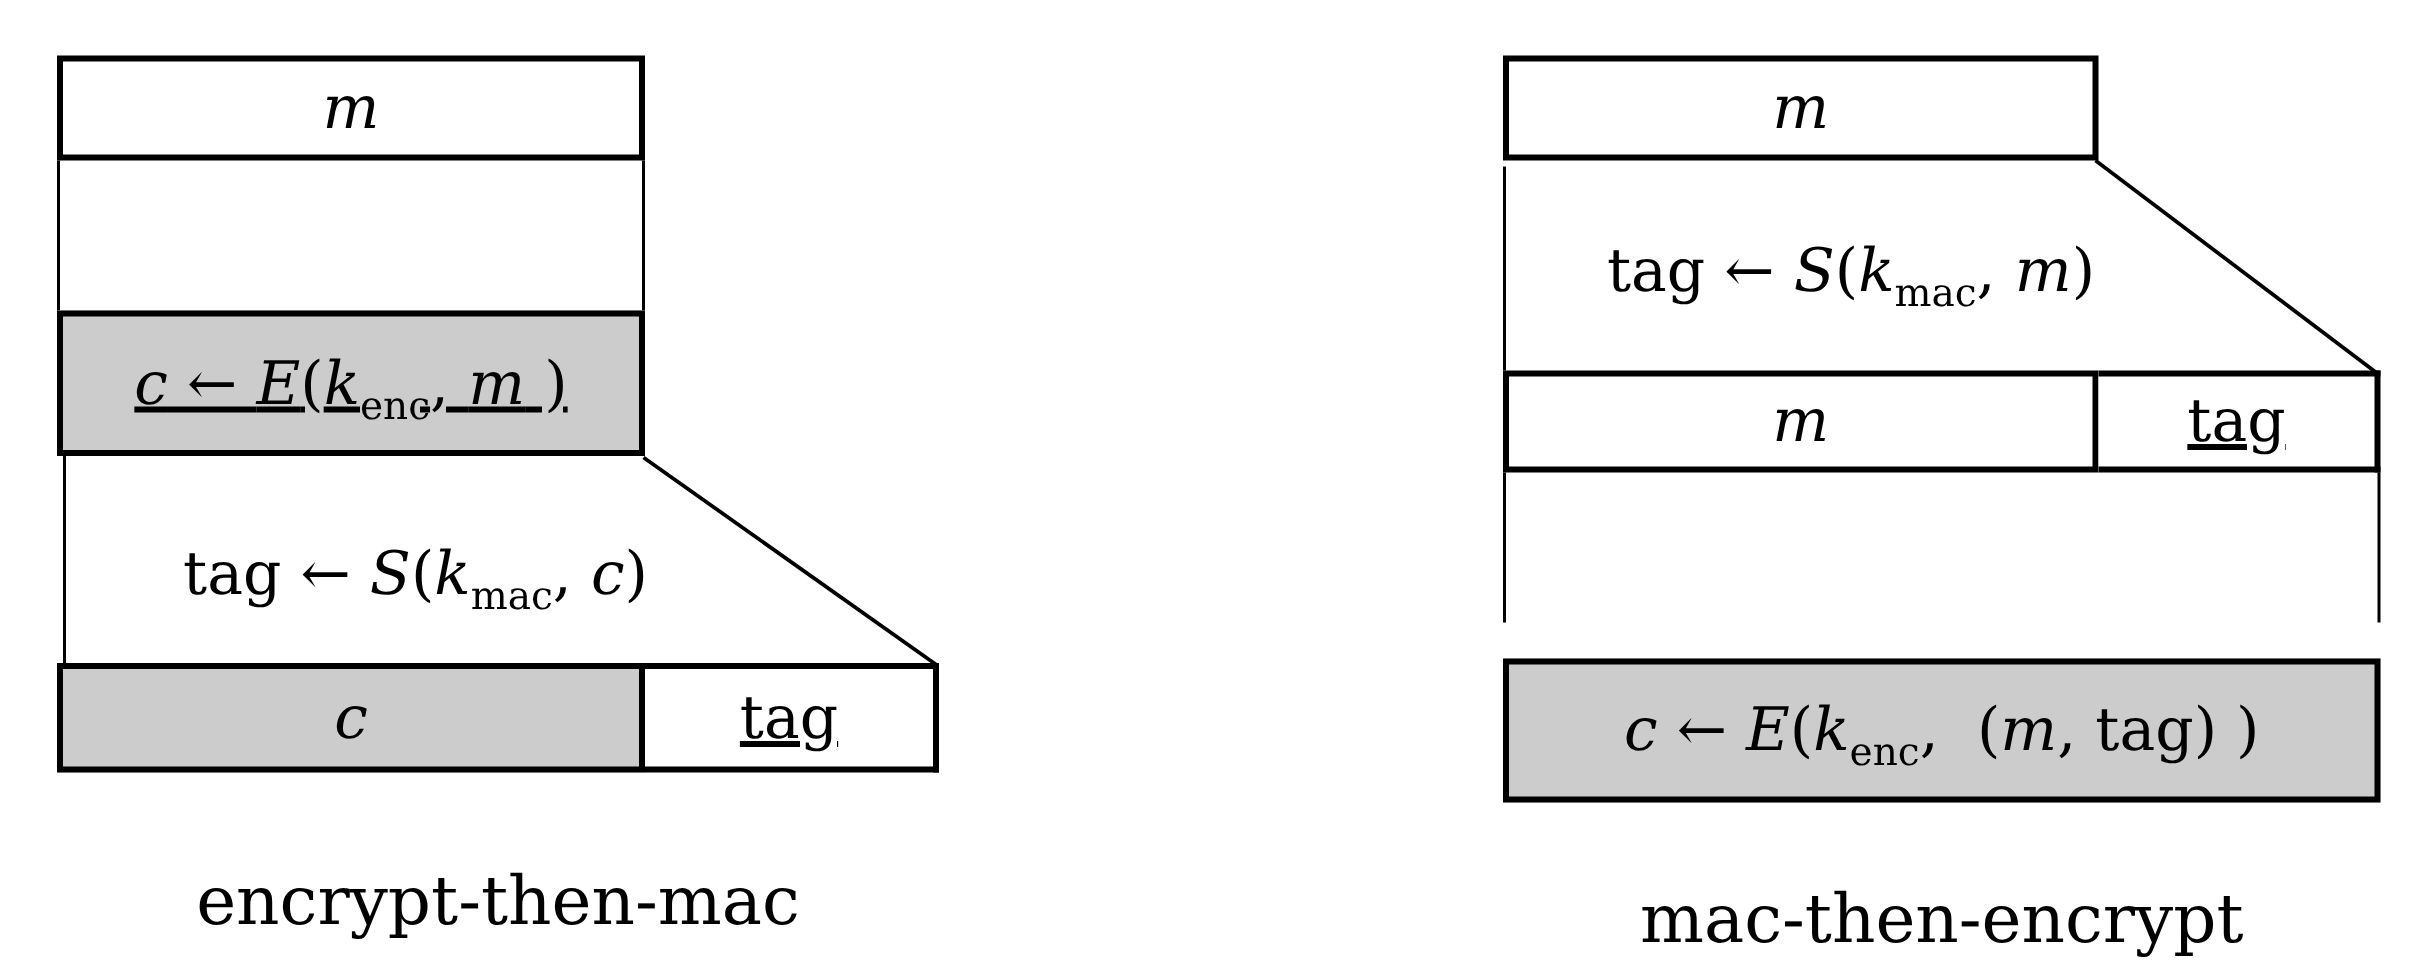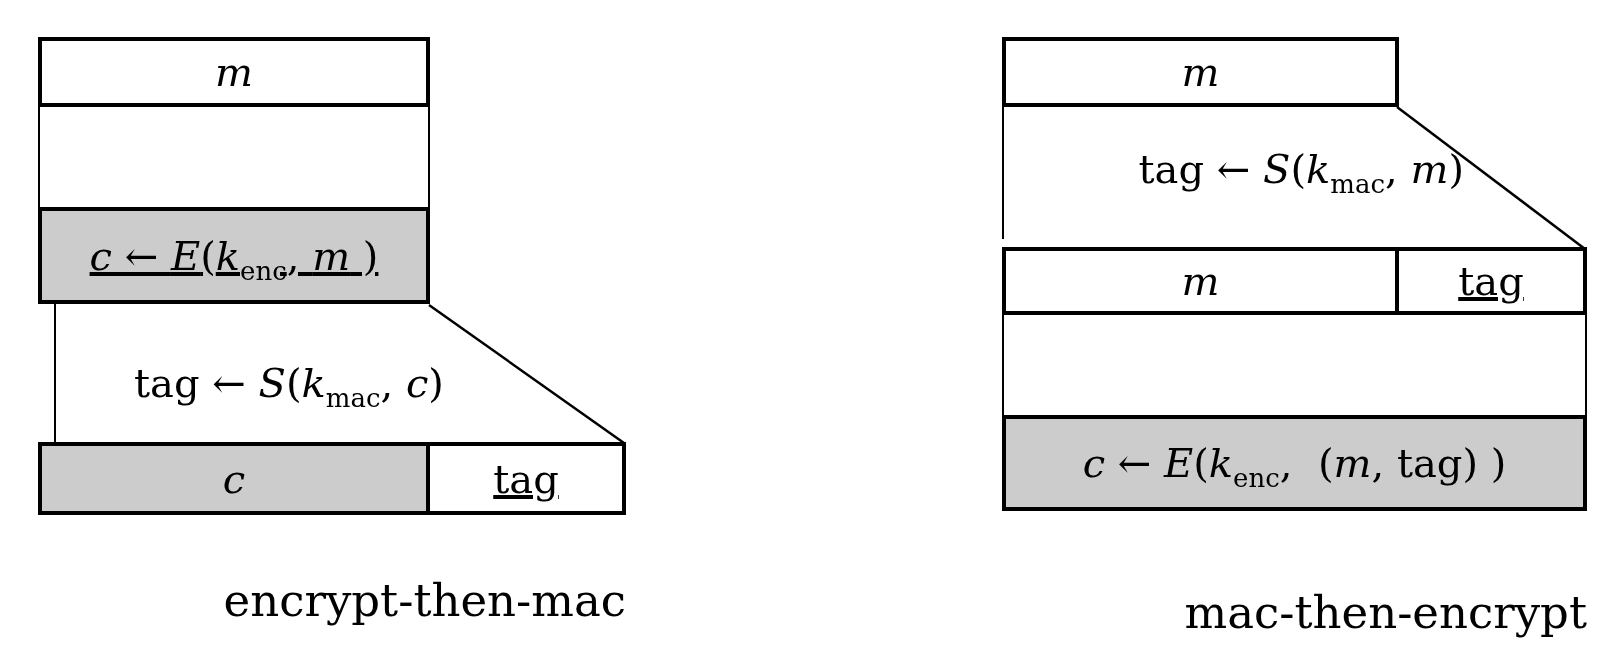--- a/index.html
+++ b/index.html
@@ -56,21 +56,21 @@
   }
   .it { font-style: italic; }
   .sub {
     font-size: 26px;
     font-style: normal;
     position: relative;
     top: 10px;
   }
   .caption {
     position: absolute;
-    text-align: right;
+    text-align: center;
     font-family: "DejaVu Serif", serif;
     font-size: 45px;
     line-height: 1.1;
     color: #000;
   }
   .overlay {
     position: absolute;
     left: 0;
     top: 0;
     pointer-events: none;
@@ -85,55 +85,55 @@
     <div class="box" style="left:38px; top:37px; width:392px; height:70px;">
       <span class="var-label it">m</span>
     </div>
 
     <div class="band" style="left:38px; top:107px; width:392px; height:100px;"></div>
 
     <div class="box shaded" style="left:38px; top:207px; width:392px; height:97px;text-decoration:underline;">
       <span class="formula"><span class="it">c</span><span> ← </span><span class="it">E</span><span>(</span><span class="it">k</span><span class="sub">enc</span><span>, </span><span class="it">m</span><span> )</span></span>
     </div>
 
-    <div class="region" style="left:54px; top:304px; width:468px; height:157px;">
+    <div class="region" style="left:42px; top:304px; width:468px; height:157px;">
       <span class="formula"><span>tag ← </span><span class="it">S</span><span>(</span><span class="it">k</span><span class="sub">mac</span><span>, </span><span class="it">c</span><span>)</span></span>
     </div>
 
     <div class="box shaded" style="left:38px; top:442px; width:392px; height:73px;">
       <span class="var-label it">c</span>
     </div>
 
     <div class="box no-left" style="left:430px; top:442px; width:196px; height:73px;">
       <span class="var-label">tag</span>
     </div>
 
     <div class="caption" style="left:38px; top:576px; width:588px;">encrypt-then-mac</div>
   </section>
 
   <section>
     <div class="box" style="left:1002px; top:37px; width:397px; height:70px;">
       <span class="var-label it">m</span>
     </div>
 
-    <div class="region" style="left:1002px; top:99px; width:462px; height:140px;justify-content:flex-end;">
+    <div class="region" style="left:1002px; top:111px; width:462px; height:140px;">
       <span class="formula"><span>tag ← </span><span class="it">S</span><span>(</span><span class="it">k</span><span class="sub">mac</span><span>, </span><span class="it">m</span><span>)</span></span>
     </div>
 
     <div class="box" style="left:1002px; top:247px; width:397px; height:68px;">
       <span class="var-label it">m</span>
     </div>
 
     <div class="box no-left" style="left:1399px; top:247px; width:188px; height:68px;">
       <span class="var-label">tag</span>
     </div>
 
     <div class="band" style="left:1002px; top:315px; width:585px; height:100px;"></div>
 
-    <div class="box shaded" style="left:1002px; top:415px; width:585px; height:96px;">
+    <div class="box shaded" style="left:1002px; top:439px; width:585px; height:96px;">
       <span class="formula"><span class="it">c</span><span> ← </span><span class="it">E</span><span>(</span><span class="it">k</span><span class="sub">enc</span><span>,  </span><span>(</span><span class="it">m</span><span>, tag) )</span></span>
     </div>
 
     <div class="caption" style="left:1002px; top:588px; width:585px;">mac-then-encrypt</div>
   </section>
 
   <svg class="overlay" width="1614" height="648" viewBox="0 0 1614 648">
     <line x1="429" y1="305" x2="624" y2="443" stroke="#000000" stroke-width="2.5"></line>
     <line x1="1397" y1="107" x2="1585" y2="249" stroke="#000000" stroke-width="2.5"></line>
   </svg>

